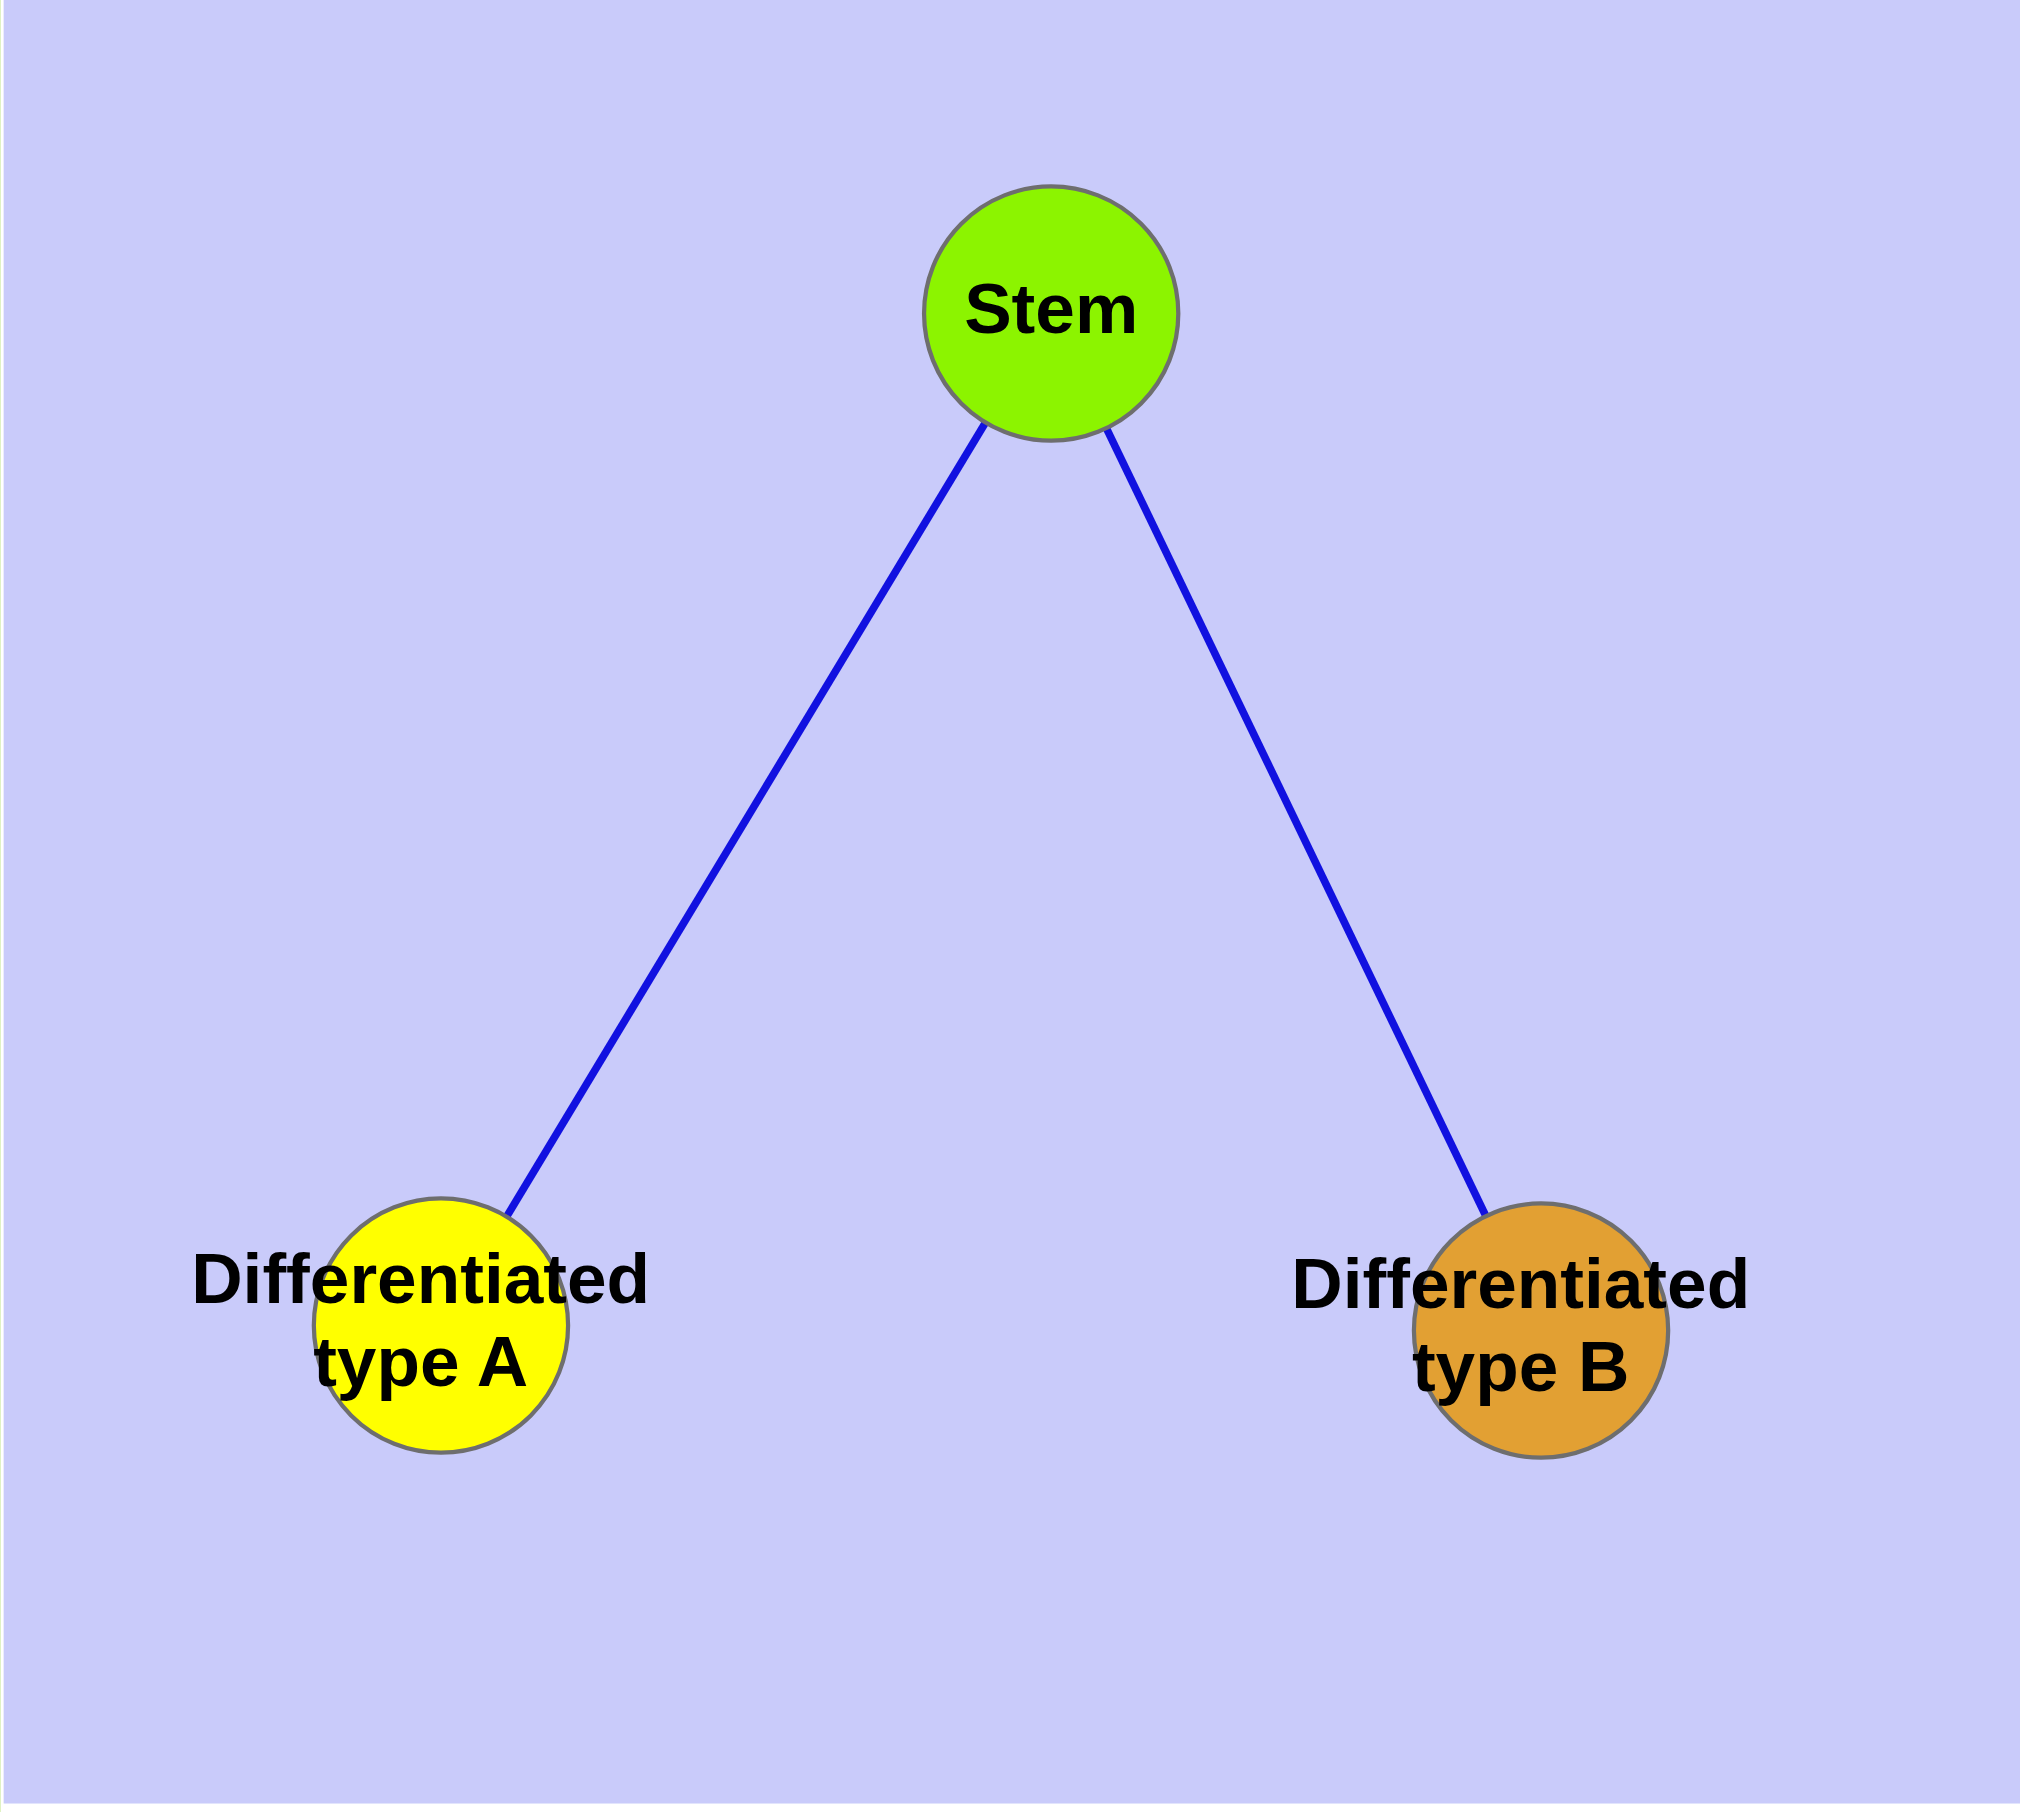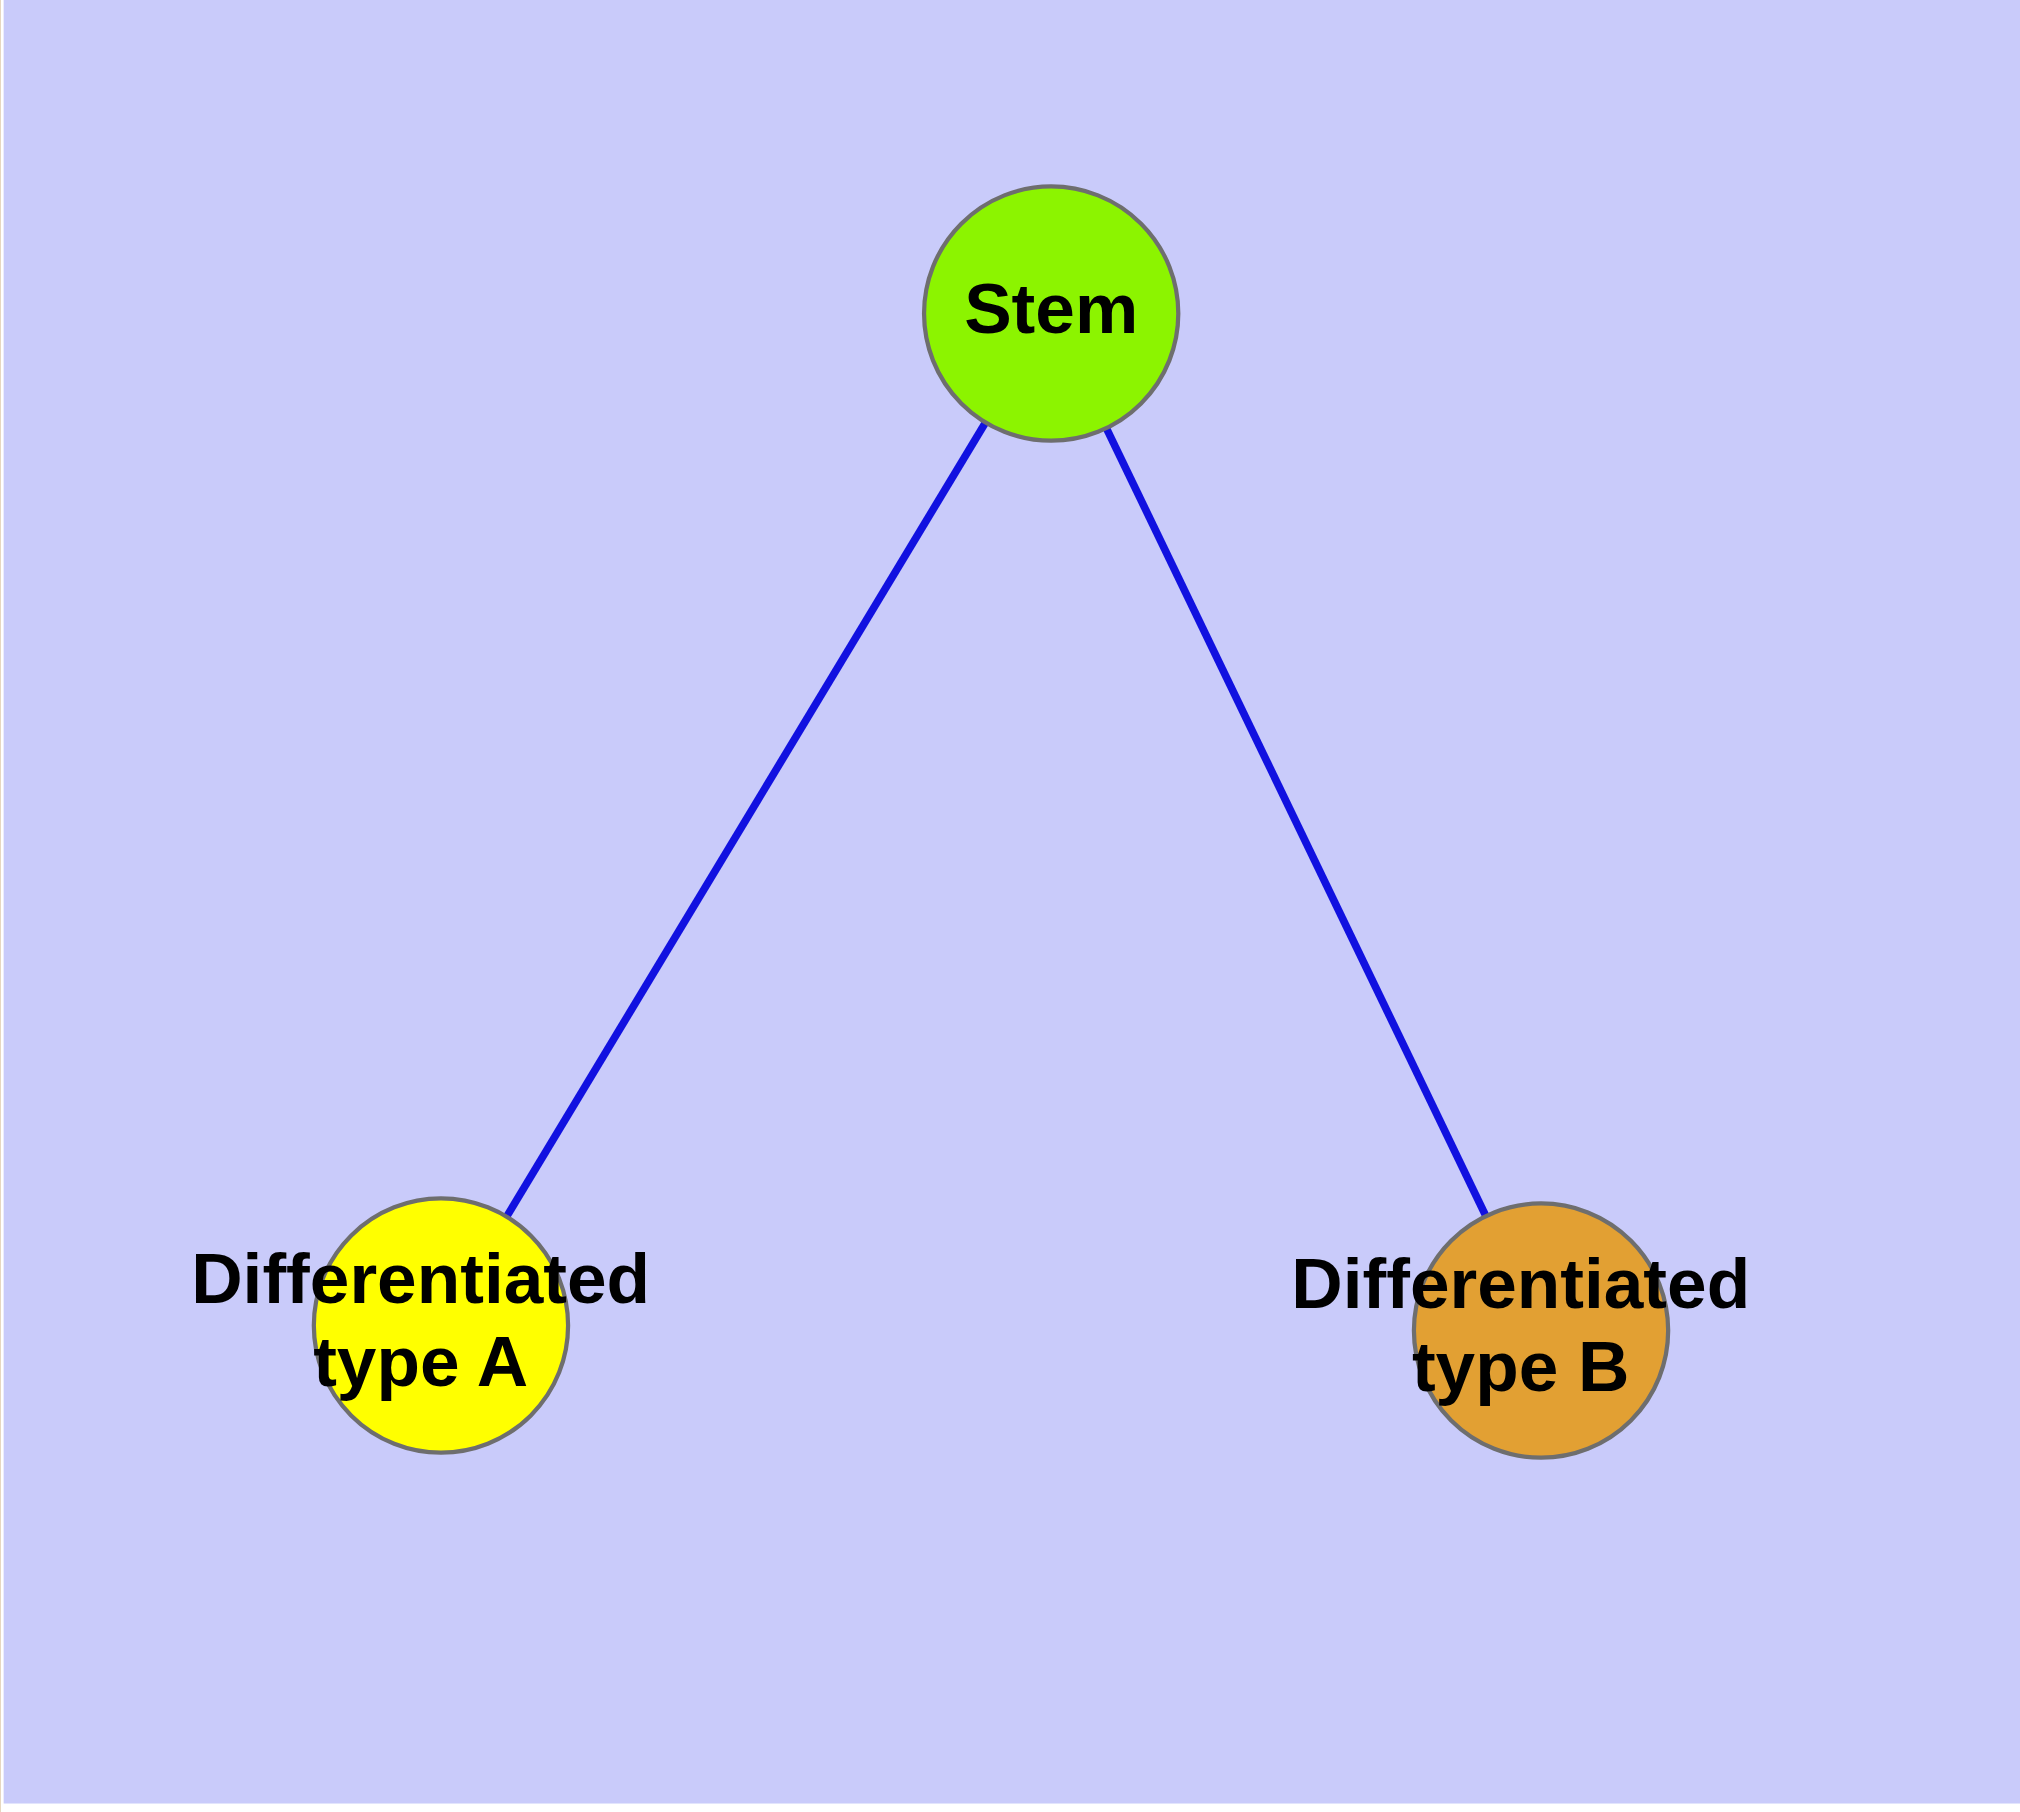--- a/index.html
+++ b/index.html
@@ -10,21 +10,21 @@
   body {
     width: 2021px;
     height: 1812px;
     overflow: hidden;
     font-family: "Liberation Sans", sans-serif;
   }
   #canvas {
     position: relative;
     width: 2021px;
     height: 1812px;
-    background: #a16207;
+    background: #84cc16;
   }
   #graph-svg {
     position: absolute;
     left: 0;
     top: 0;
     width: 2021px;
     height: 1812px;
     display: block;
   }
   .node-label {

